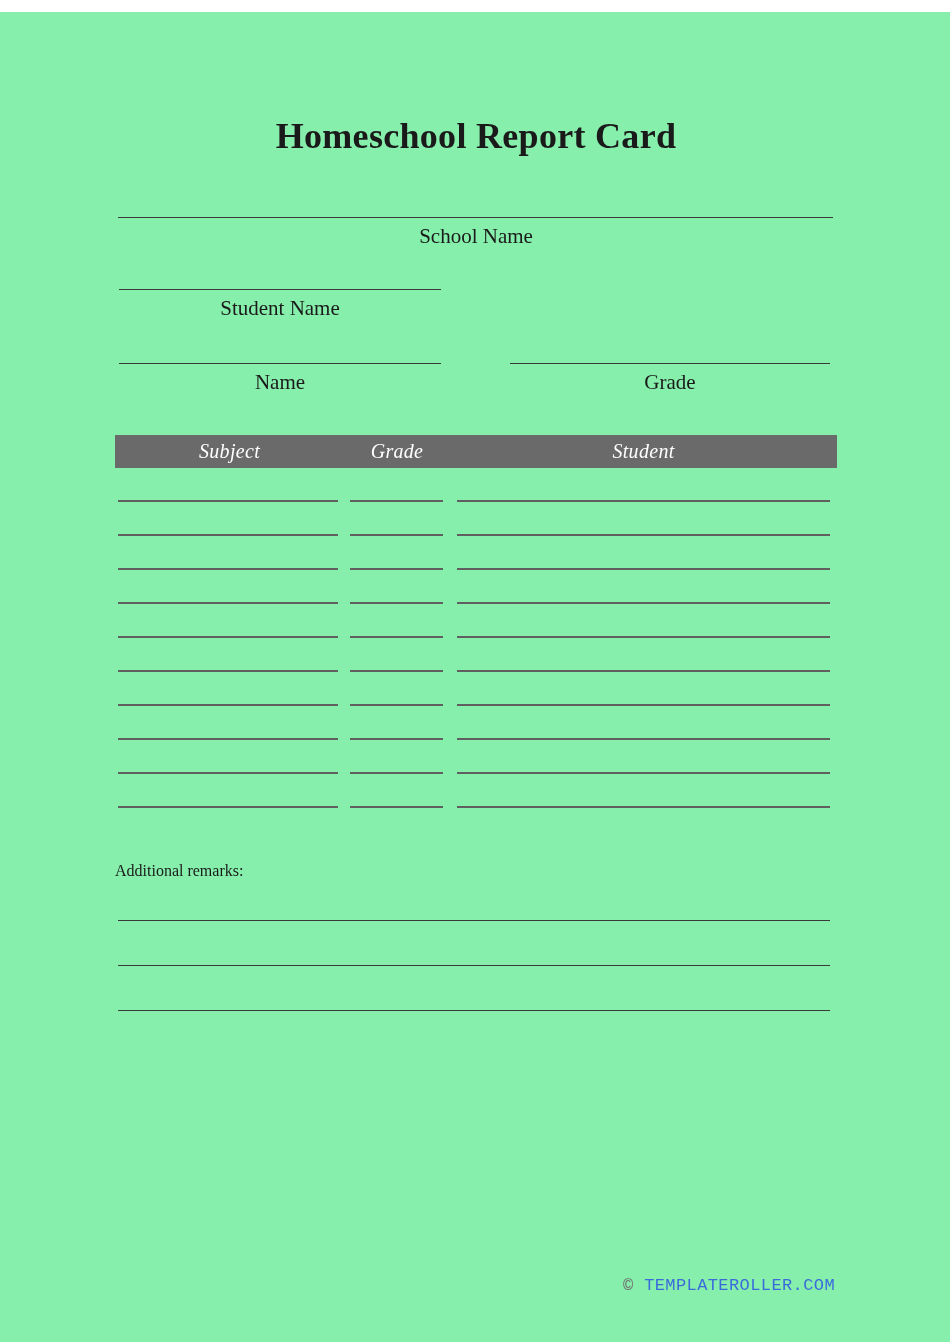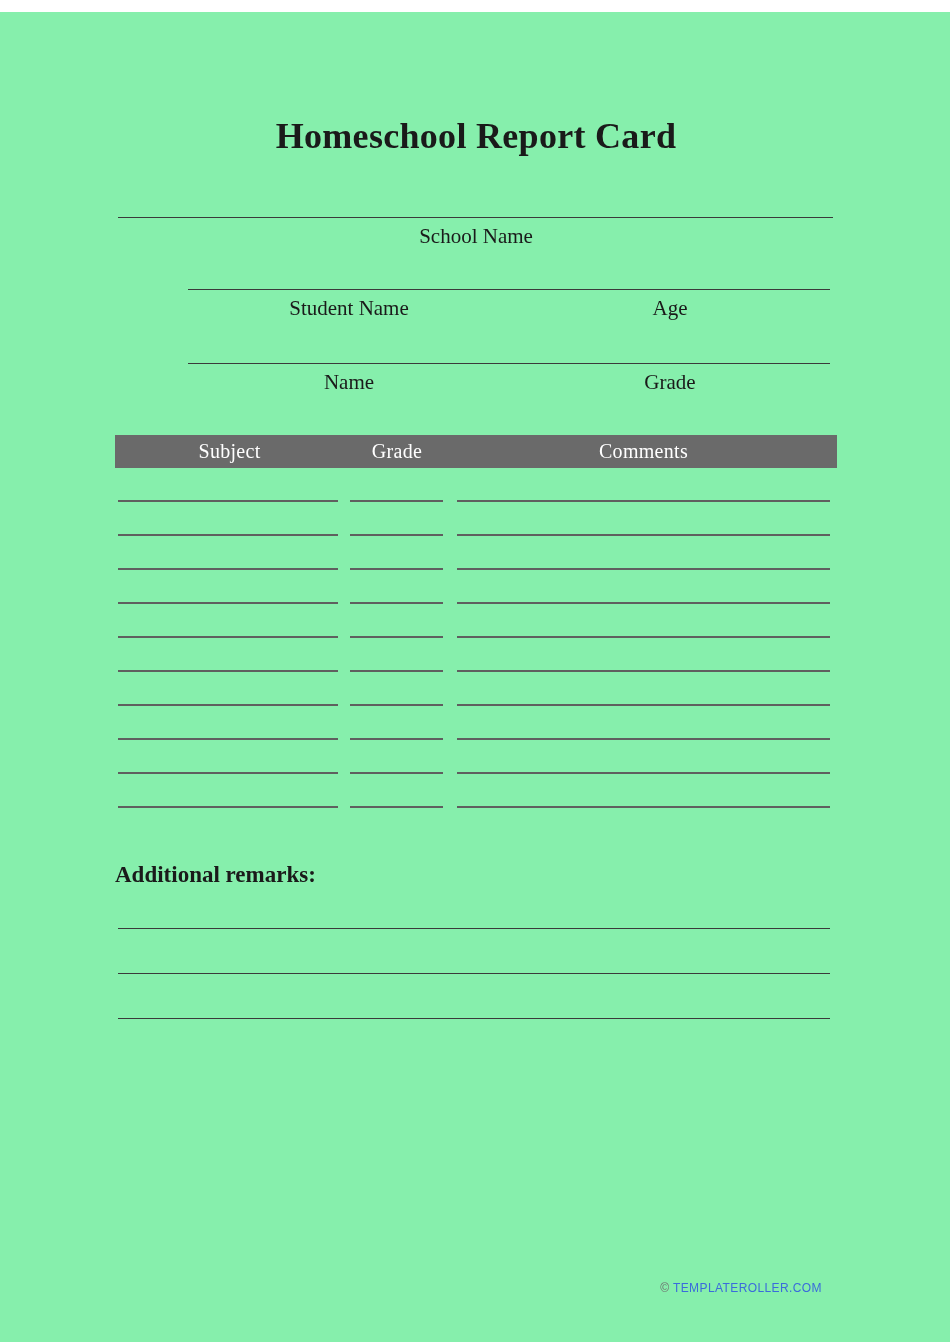--- a/index.html
+++ b/index.html
@@ -39,41 +39,42 @@
     margin: 59px 4px 0 3px;
   }
   .field-label {
     margin-top: 6px;
     text-align: center;
     font-size: 21px;
     line-height: 1.2;
   }
   .pair-row {
     display: flex;
-    justify-content: flex-end;
+    justify-content: space-between;
   }
   .pair-row.first { margin-top: 40px; }
   .pair-row.second { margin-top: 41px; }
   .pair-col-left  { width: 322px; margin-left: 4px; }
   .pair-col-right { width: 320px; margin-right: 7px; }
 
   
   .subjects-table { margin-top: 40px; }
   .table-header {
     display: flex;
     height: 33px;
     align-items: center;
     background: #6a6a6a;
     color: #ffffff;
   }
   .th {
     text-align: center;
     font-size: 20px;
     line-height: 1;
     letter-spacing: 0.3px;
+    font-style: italic;
   }
   .th.c1 { width: 229px; }
   .th.c2 { width: 106px; }
   .th.c3 { width: 387px; }
   .trow {
     display: flex;
     height: 34px;
     align-items: flex-end;
   }
   .td { display: flex; align-items: flex-end; }
@@ -85,39 +86,38 @@
     border-top: 2px solid #5f5f5f;
     flex: 1;
   }
   .td.c1 .row-line { margin: 0 6px 0 3px; }
   .td.c2 .row-line { margin: 0 7px 0 6px; }
   .td.c3 .row-line { margin: 0 7px 0 7px; }
 
   
   .remarks-label {
     margin: 53px 0 0 0;
-    font-size: 23px;
+    font-size: 16px;
     line-height: 1.2;
-    font-weight: bold;
   }
   .remarks-lines { margin-top: 0; }
   .remarks-line {
     height: 0;
     border-top: 1px solid #3a3a3a;
     margin: 44px 7px 0 3px;
   }
   .remarks-line:first-child { margin-top: 40px; }
 
   
   .footer {
     position: absolute;
-    right: 128px;
+    right: 115px;
     bottom: 59px;
-    font-family: Liberation Sans, sans-serif;
-    font-size: 12px;
+    font-family: Liberation Mono, monospace;
+    font-size: 17px;
     letter-spacing: 0.4px;
     white-space: nowrap;
   }
   .copyright { color: #6e6e6e; }
   .brand {
     color: #3b6bdb;
     text-decoration: none;
   }
 </style>
 </head>
@@ -129,42 +129,38 @@
     <h1 class="doc-title">Homeschool Report Card</h1>
 
     <div class="fill-line school-line"></div>
     <div class="field-label">School Name</div>
 
     <div class="pair-row first">
       <div class="pair-col-left">
         <div class="fill-line"></div>
         <div class="field-label">Student Name</div>
       </div>
-      <div class="pair-col-right">
-        <div class="fill-line"></div>
-        <div class="field-label">Age</div>
-      </div>
     </div>
 
     <div class="pair-row second">
       <div class="pair-col-left">
         <div class="fill-line"></div>
         <div class="field-label">Name</div>
       </div>
       <div class="pair-col-right">
         <div class="fill-line"></div>
         <div class="field-label">Grade</div>
       </div>
     </div>
 
     <div class="subjects-table">
       <div class="table-header" style="background-color: rgb(106, 106, 106); color: rgb(255, 255, 255);">
         <div class="th c1">Subject</div>
         <div class="th c2">Grade</div>
-        <div class="th c3">Comments</div>
+        <div class="th c3">Student</div>
       </div>
       <div>
   <div class="trow">
     <div class="td c1">
       <div class="row-line"></div>
     </div>
     <div class="td c2">
       <div class="row-line"></div>
     </div>
     <div class="td c3">

